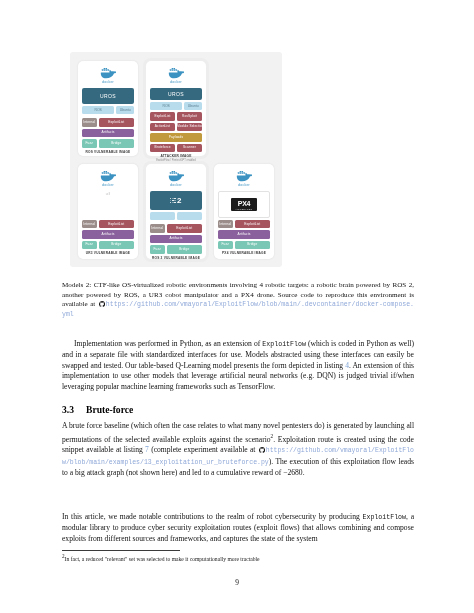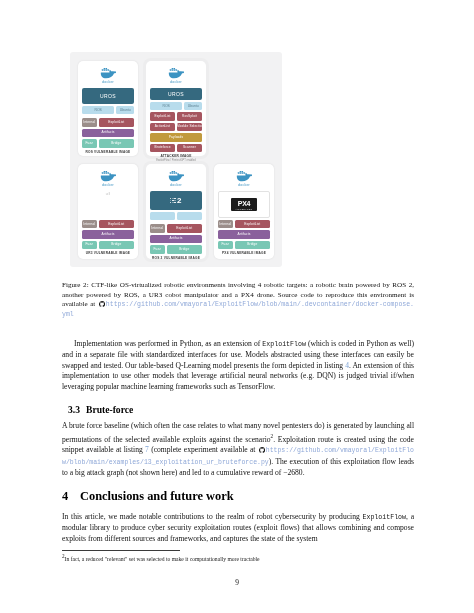--- a/index.html
+++ b/index.html
@@ -248,21 +248,21 @@
   .heading {
     position: absolute;
     left: 62px;
     width: 352px;
     font-weight: bold;
     color: #000000;
   }
   .h3 { font-size: 9.6px; }
   .h2 { font-size: 12.4px; }
   .h-num { display: inline-block; }
-  .h3 .h-num { width: 24px; text-align: center; }
+  .h3 .h-num { width: 24px; }
   .h2 .h-num { width: 18px; }
 
   .mono {
     font-family: "Liberation Mono", "DejaVu Sans Mono", monospace;
     font-size: 6.6px;
   }
   .link {
     font-family: "Liberation Mono", "DejaVu Sans Mono", monospace;
     font-size: 6.5px;
     color: #8fa8d8;
@@ -516,33 +516,32 @@
             <div class="bar c-teal f-sm">Fuzz</div>
             <div class="bar c-teal f1">Bridge</div>
           </div>
           <div class="card-caption">PX4 VULNERABLE IMAGE</div>
         </div>
       </div>
 
     </div>
   </div>
 
-  <div class="fig-caption"><span>Figure 2:</span><span> CTF-like OS-virtualized robotic environments involving 4 robotic targets: a robotic brain powered by ROS 2, another powered by ROS, a UR3 cobot manipulator and a PX4 drone. Source code to reproduce this environment is available at</span> <span class="gh-icon"><svg width="6" height="6" viewBox="0 0 16 16" aria-hidden="true">
+  <div class="fig-caption"><span>Models 2:</span><span> CTF-like OS-virtualized robotic environments involving 4 robotic targets: a robotic brain powered by ROS 2, another powered by ROS, a UR3 cobot manipulator and a PX4 drone. Source code to reproduce this environment is available at</span> <span class="gh-icon"><svg width="6" height="6" viewBox="0 0 16 16" aria-hidden="true">
           <path fill="#1a1a1a" d="M8 .2a8 8 0 0 0-2.5 15.6c.4.07.55-.17.55-.38v-1.3c-2.2.48-2.7-1.07-2.7-1.07-.36-.93-.9-1.18-.9-1.18-.73-.5.06-.49.06-.49.8.06 1.23.83 1.23.83.72 1.23 1.88.88 2.34.67.07-.52.28-.88.5-1.08-1.75-.2-3.6-.88-3.6-3.9 0-.86.3-1.57.82-2.12-.09-.2-.36-1 .08-2.1 0 0 .67-.21 2.2.81a7.6 7.6 0 0 1 4 0c1.53-1.02 2.2-.81 2.2-.81.44 1.1.17 1.9.08 2.1.51.55.81 1.26.81 2.12 0 3.03-1.85 3.7-3.61 3.89.28.25.54.73.54 1.48v2.2c0 .21.14.46.55.38A8 8 0 0 0 8 .2z"></path>
         </svg></span><a class="link">https://github.com/vmayoral/ExploitFlow/blob/main/.devcontainer/docker-compose.yml</a></div>
 
   <div class="para indent" style="top: 339px;"><span>Implementation was performed in Python, as an extension of </span><span class="mono">ExploitFlow</span><span> (which is coded in Python as well) and in a separate file with standardized interfaces for use. Models abstracted using these interfaces can easily be swapped and tested. Our table-based Q-Learning model presents the form depicted in listing </span><span class="ref">4</span><span>. An extension of this implementation to use other models that leverage artificial neural networks (e.g. DQN) is judged trivial if/when leveraging popular machine learning frameworks such as </span><span class="it">TensorFlow</span><span>.</span></div>
 
   <div class="heading h3" style="top: 404px;"><span class="h-num">3.3</span><span>Brute-force</span></div>
 
   <div class="para" style="top: 421px;"><span>A brute force baseline (which often the case relates to what many novel pentesters do) is generated by launching all permutations of the selected available exploits against the scenario</span><span class="sup">2</span><span>. Exploitation route is created using the code snippet available at listing </span><span class="ref">7</span><span> (complete experiment available at</span> <span class="gh-icon"><svg width="6" height="6" viewBox="0 0 16 16" aria-hidden="true">
           <path fill="#1a1a1a" d="M8 .2a8 8 0 0 0-2.5 15.6c.4.07.55-.17.55-.38v-1.3c-2.2.48-2.7-1.07-2.7-1.07-.36-.93-.9-1.18-.9-1.18-.73-.5.06-.49.06-.49.8.06 1.23.83 1.23.83.72 1.23 1.88.88 2.34.67.07-.52.28-.88.5-1.08-1.75-.2-3.6-.88-3.6-3.9 0-.86.3-1.57.82-2.12-.09-.2-.36-1 .08-2.1 0 0 .67-.21 2.2.81a7.6 7.6 0 0 1 4 0c1.53-1.02 2.2-.81 2.2-.81.44 1.1.17 1.9.08 2.1.51.55.81 1.26.81 2.12 0 3.03-1.85 3.7-3.61 3.89.28.25.54.73.54 1.48v2.2c0 .21.14.46.55.38A8 8 0 0 0 8 .2z"></path>
         </svg></span><a class="link">https://github.com/vmayoral/ExploitFlow/blob/main/examples/13_exploitation_ur_bruteforce.py</a><span>). The execution of this exploitation flow leads to a big attack graph (not shown here) and led to a cumulative reward of −2680.</span></div>
 
-  <div class="heading h2" style="top: 489px;"><span class="h-num">4</span><span>Conclusions and future work</span></div>
 
   <div class="para" style="top: 512px;"><span>In this article, we made notable contributions to the realm of robot cybersecurity by producing </span><span class="mono">ExploitFlow</span><span>, a modular library to produce cyber security exploitation routes (</span><span class="it">exploit flows</span><span>) that allows combining and compose exploits from different sources and frameworks, and captures the state of the system</span></div>
 
   <div class="footnote-rule"></div>
   <div class="footnote"><span class="sup">2</span><span>In fact, a reduced "relevant" set was selected to make it computationally more tractable</span></div>
 
   <div class="page-number">9</div>
 
 </div>
 

